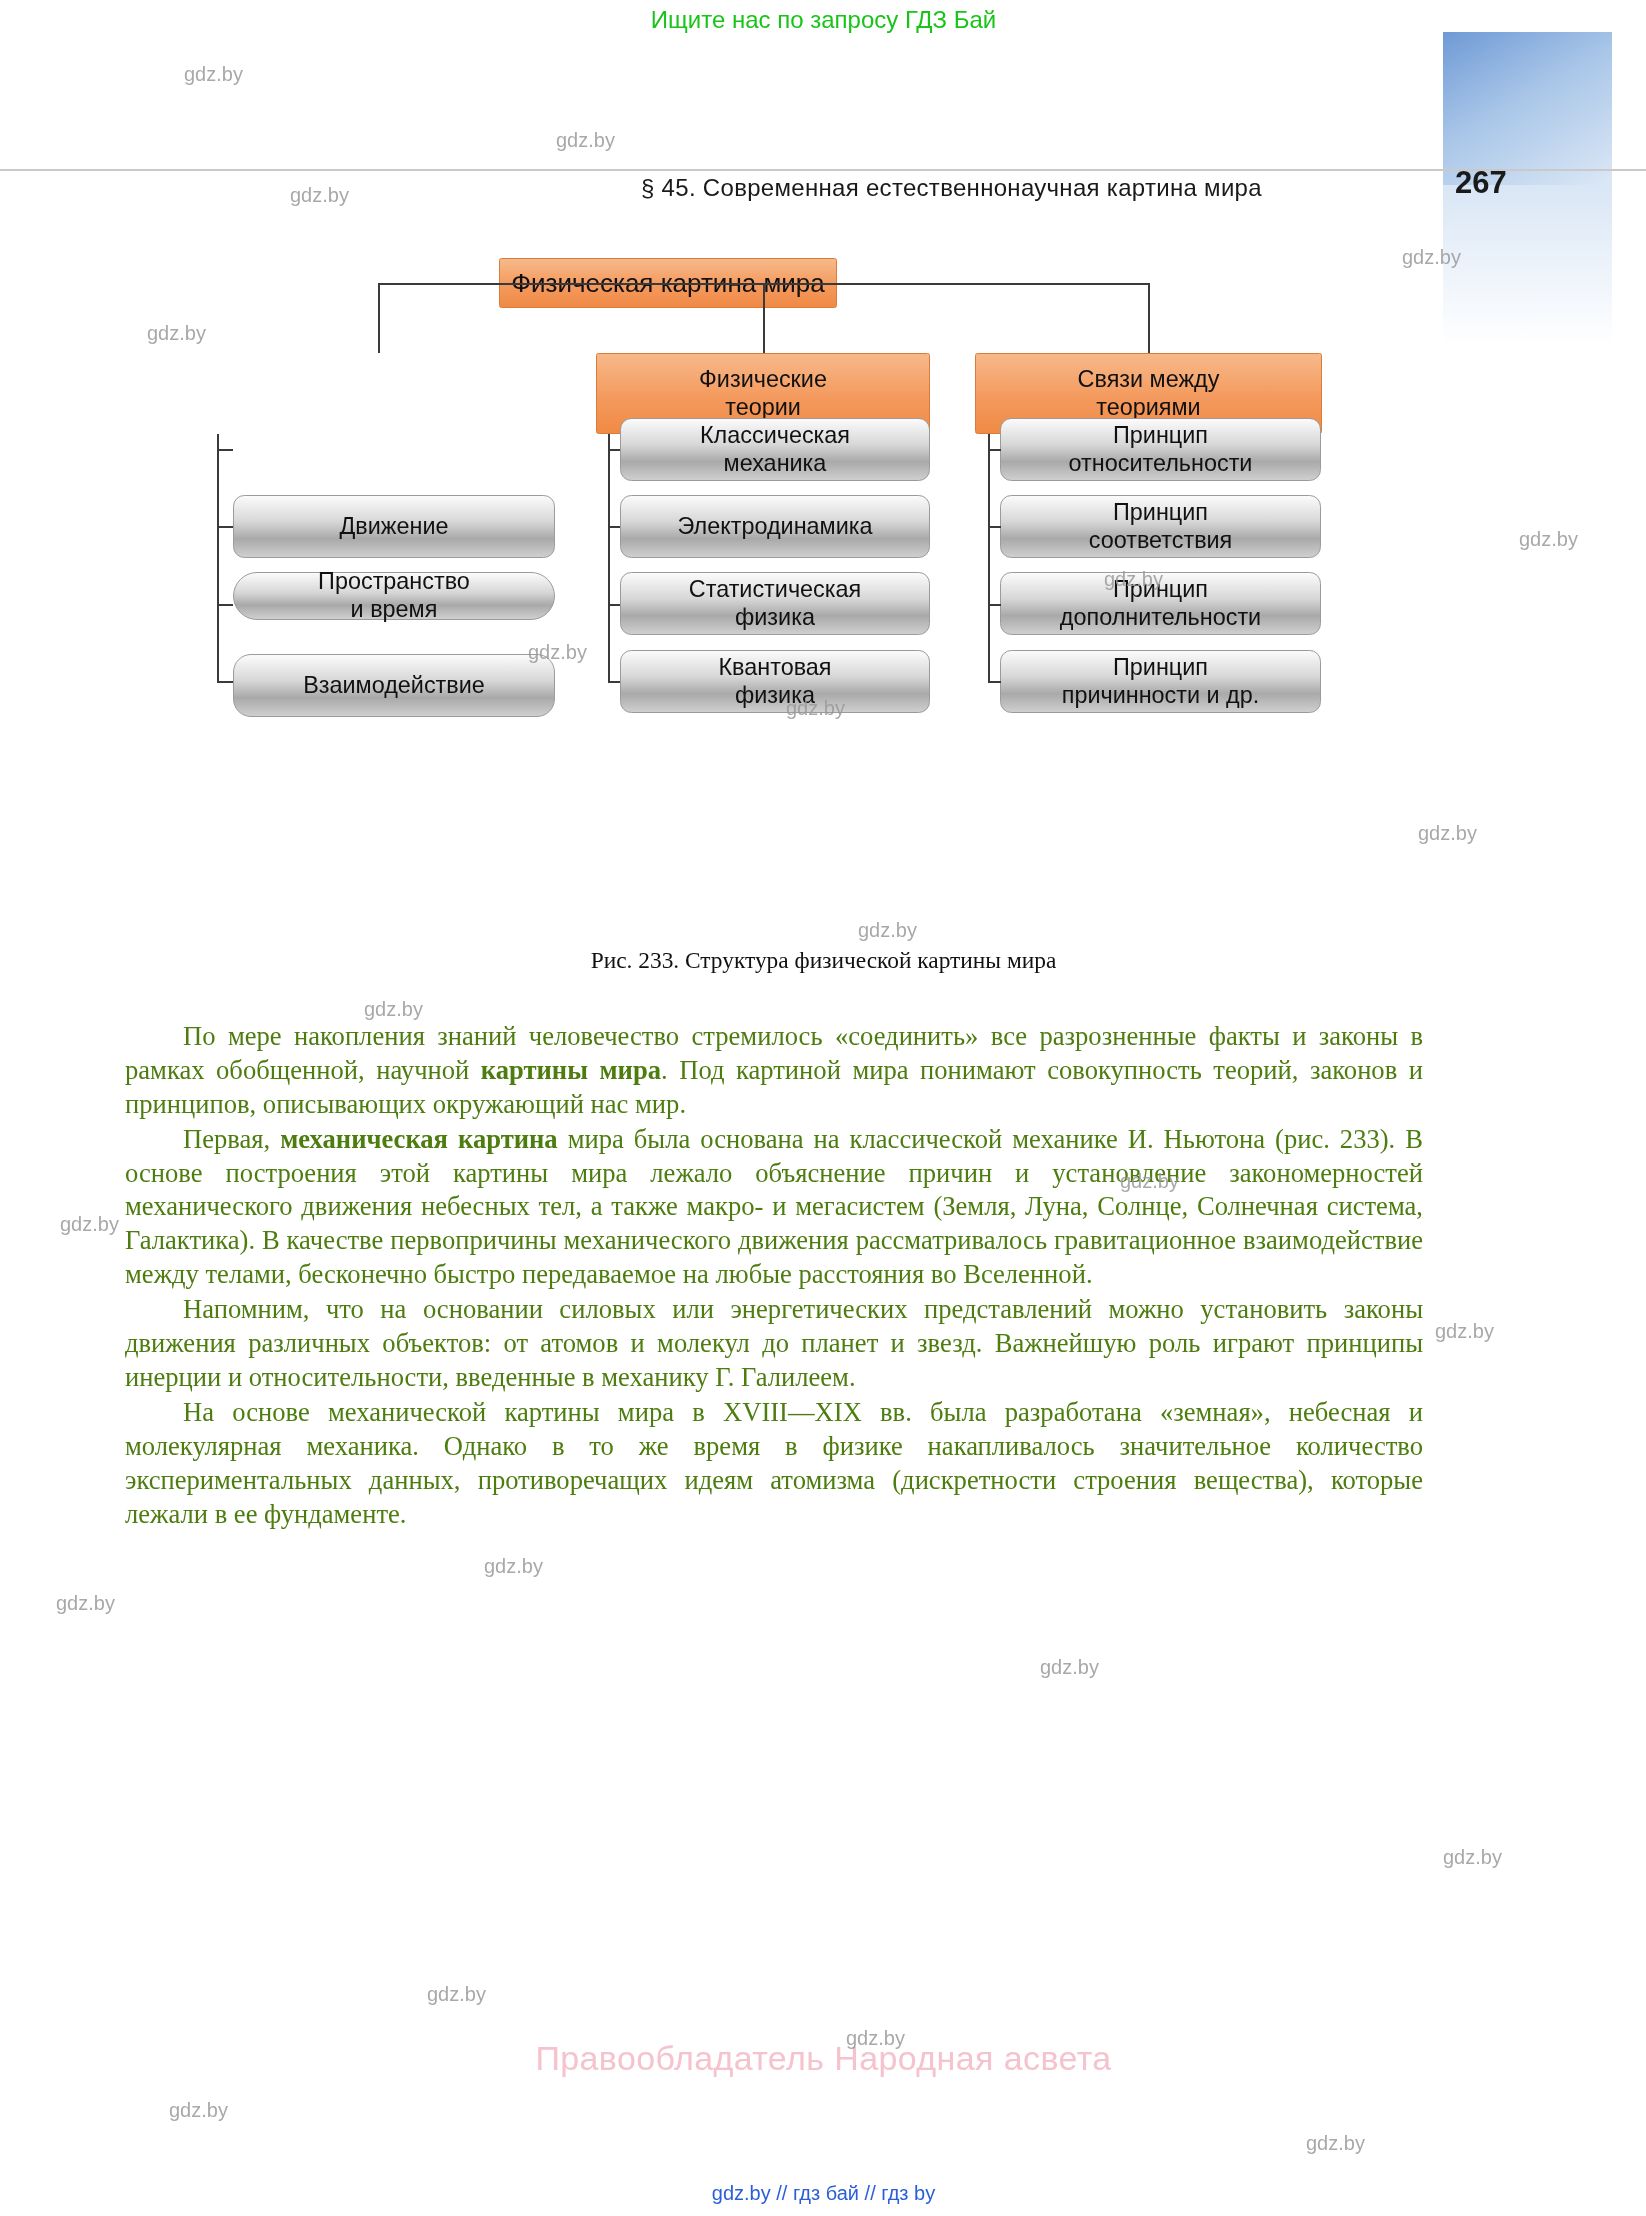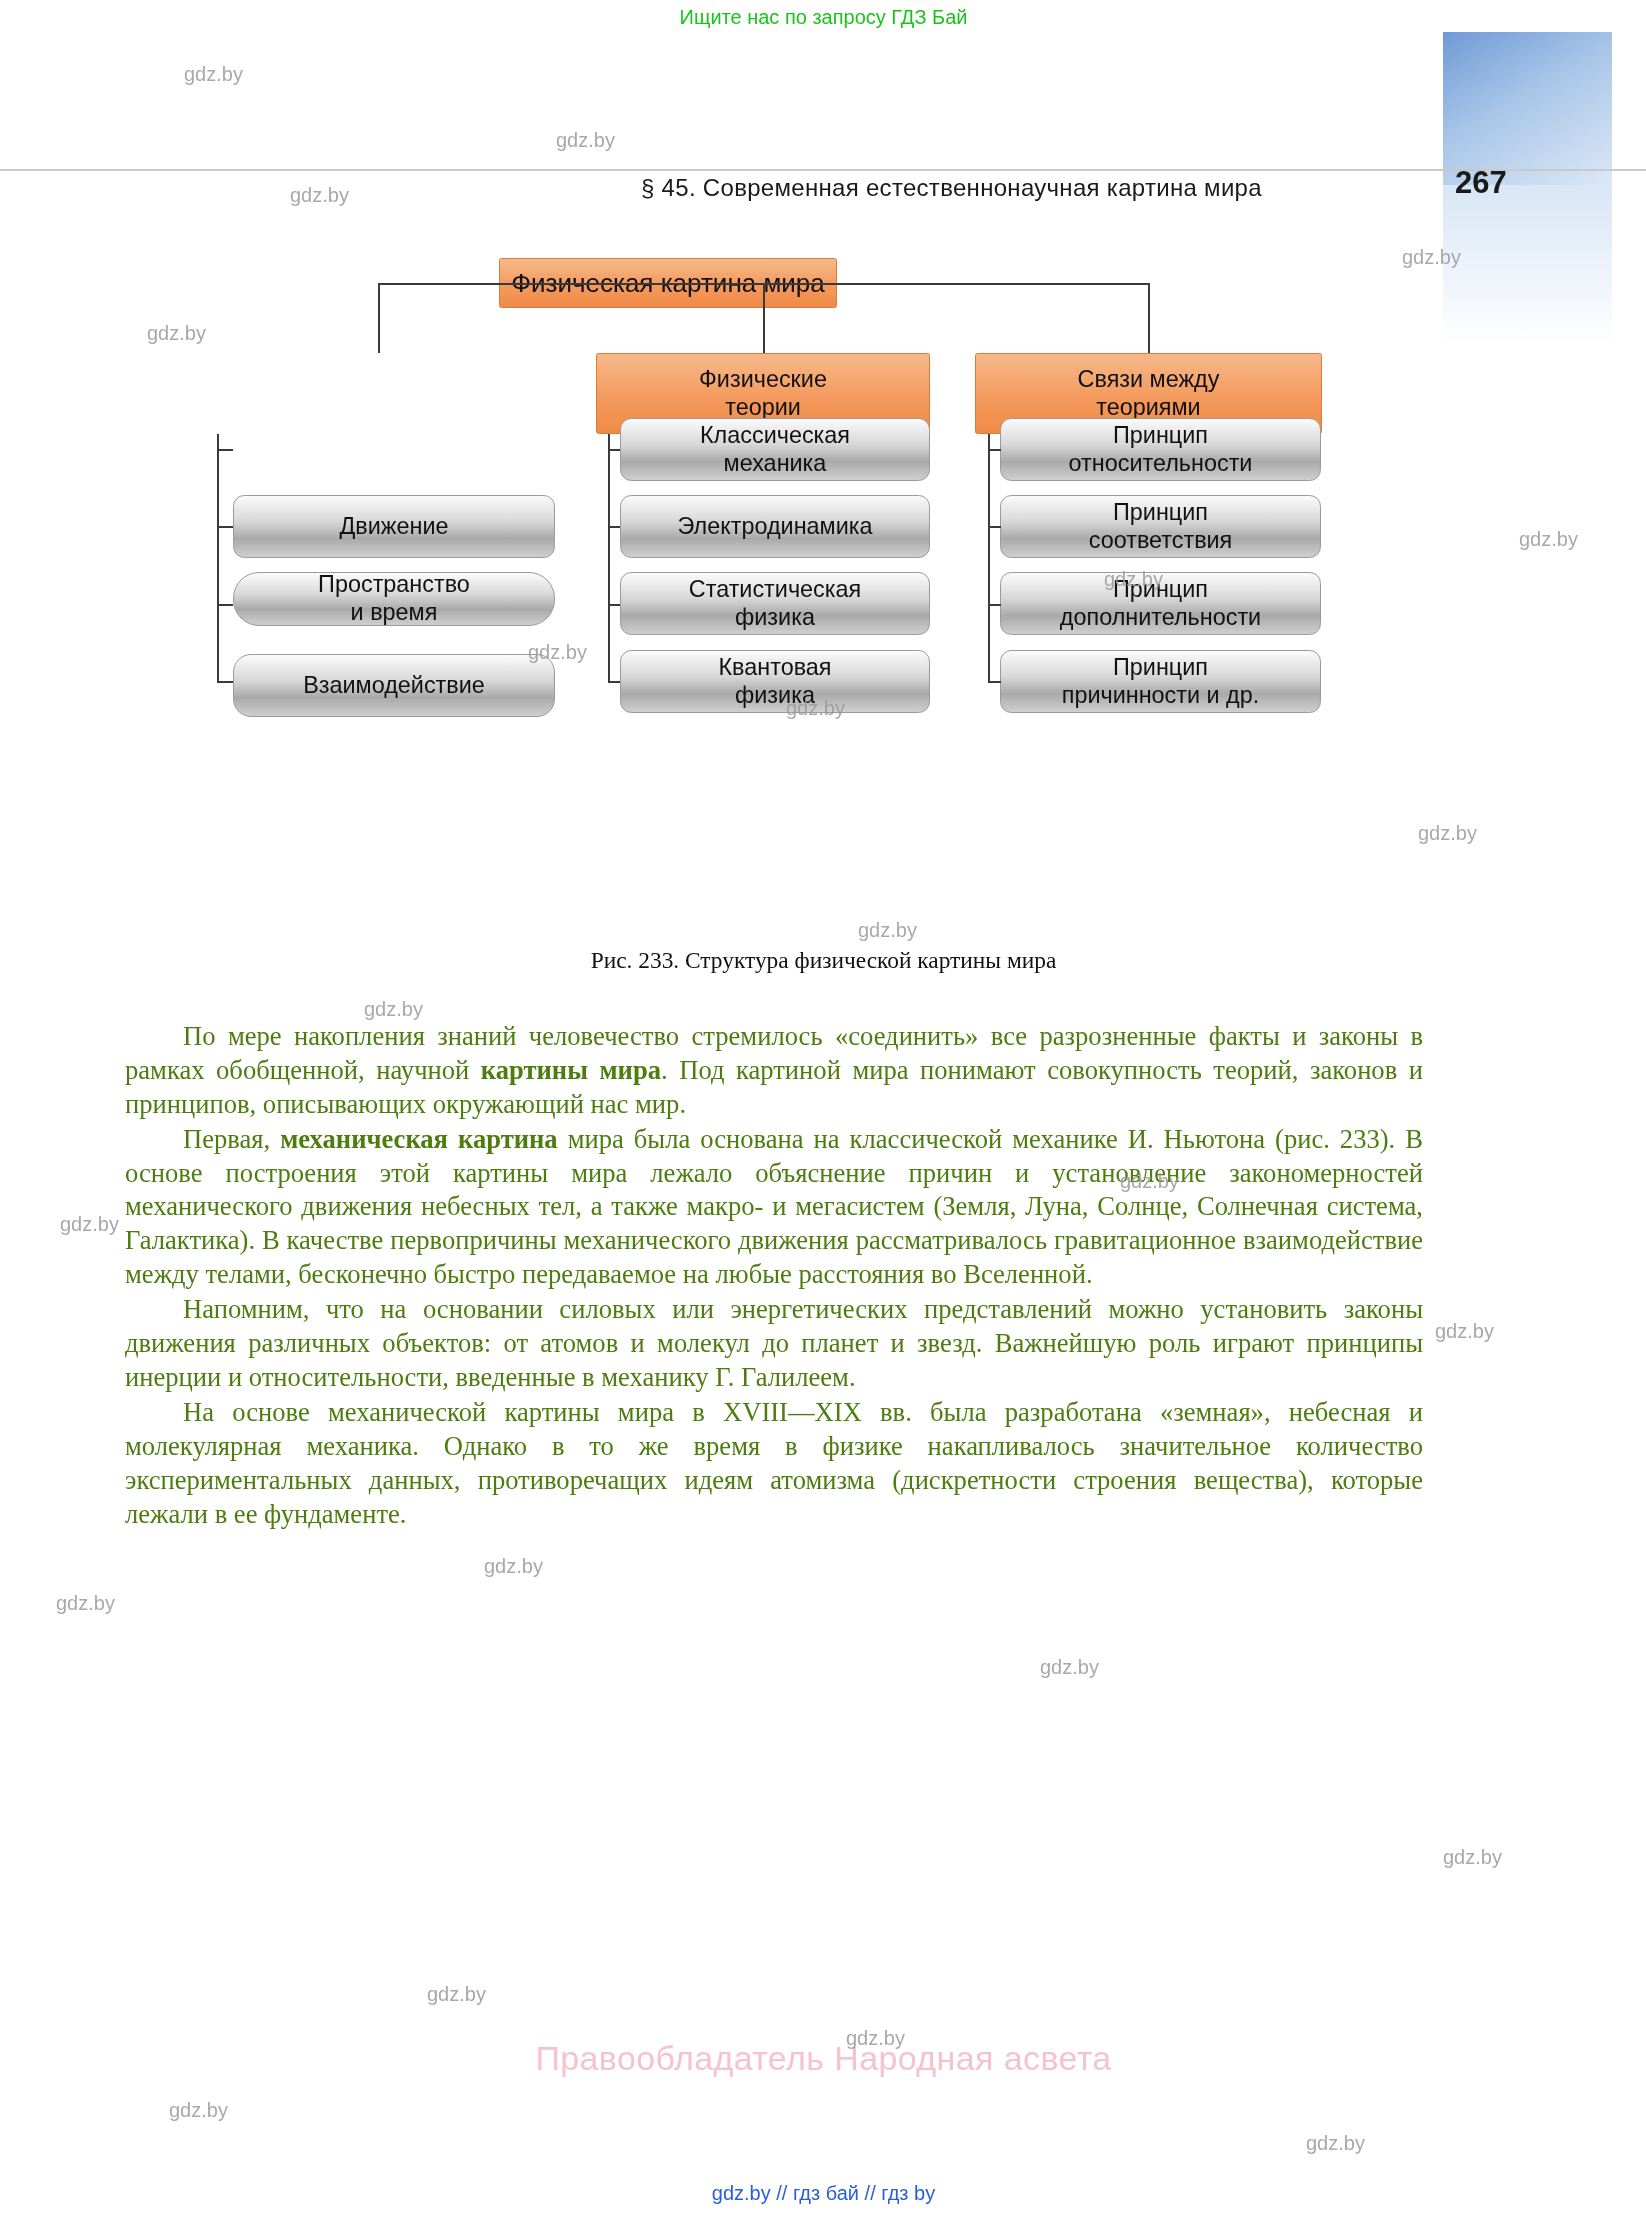--- a/index.html
+++ b/index.html
@@ -24,21 +24,21 @@
     opacity: .85;
     white-space: nowrap;
     pointer-events: none;
   }
   .wm-top {
     position: absolute;
     left: 0; right: 0; top: 6.4px;
     text-align: center;
     color: #19c419;
     font-family: "Liberation Sans", sans-serif;
-    font-size: 20px;
+    font-size: 24px;
   }
   .wm-bottom {
     position: absolute;
     left: 0; right: 0; bottom: 11.3px;
     text-align: center;
     color: #2b5fd9;
     font-family: "Liberation Sans", sans-serif;
     font-size: 20px;
   }
   .wm-center {
@@ -175,21 +175,21 @@
 <div class="wm-top">Ищите нас по запросу ГДЗ Бай</div>
 <div class="wm-bottom">gdz.by  //  гдз бай  //  гдз by</div>
 <div class="wm-center">Правообладатель Народная асвета</div>
 
 <div id="diagram">
     <div class="node node-orange" style="left: 298px; top: 0px; width: 338px; height: 50px; font-size: 26px;">Физическая картина мира</div>
     <div class="conn v" style="left: 16px; top: 176px; height: 247px;"></div>
     <div class="conn h" style="left: 16px; top: 191px; width: 16px;"></div>
     <div class="node node-grey" style="left: 32px; top: 237px; width: 322px; height: 63px; white-space: pre-line;">Движение</div>
     <div class="conn h" style="left: 16px; top: 268px; width: 16px;"></div>
-    <div class="node node-grey" style="left: 32px; top: 314px; width: 322px; height: 54px; white-space: pre-line; border-radius: 26px;">Пространство
+    <div class="node node-grey" style="left: 32px; top: 314px; width: 322px; height: 48px; white-space: pre-line; border-radius: 26px;">Пространство
 и время</div>
     <div class="conn h" style="left: 16px; top: 346px; width: 16px;"></div>
     <div class="node node-grey" style="left: 32px; top: 396px; width: 322px; height: 63px; white-space: pre-line; border-radius: 18px;">Взаимодействие</div>
     <div class="conn h" style="left: 16px; top: 423px; width: 16px;"></div>
     <div class="conn v" style="left: 177px; top: 25px; height: 70px;"></div>
     <div class="node node-orange" style="left: 395px; top: 95px; width: 334px; height: 81px; white-space: pre-line;">Физические
 теории</div>
     <div class="conn v" style="left: 407px; top: 176px; height: 247px;"></div>
     <div class="node node-grey" style="left: 419px; top: 160px; width: 310px; height: 63px; white-space: pre-line;">Классическая
 механика</div>

